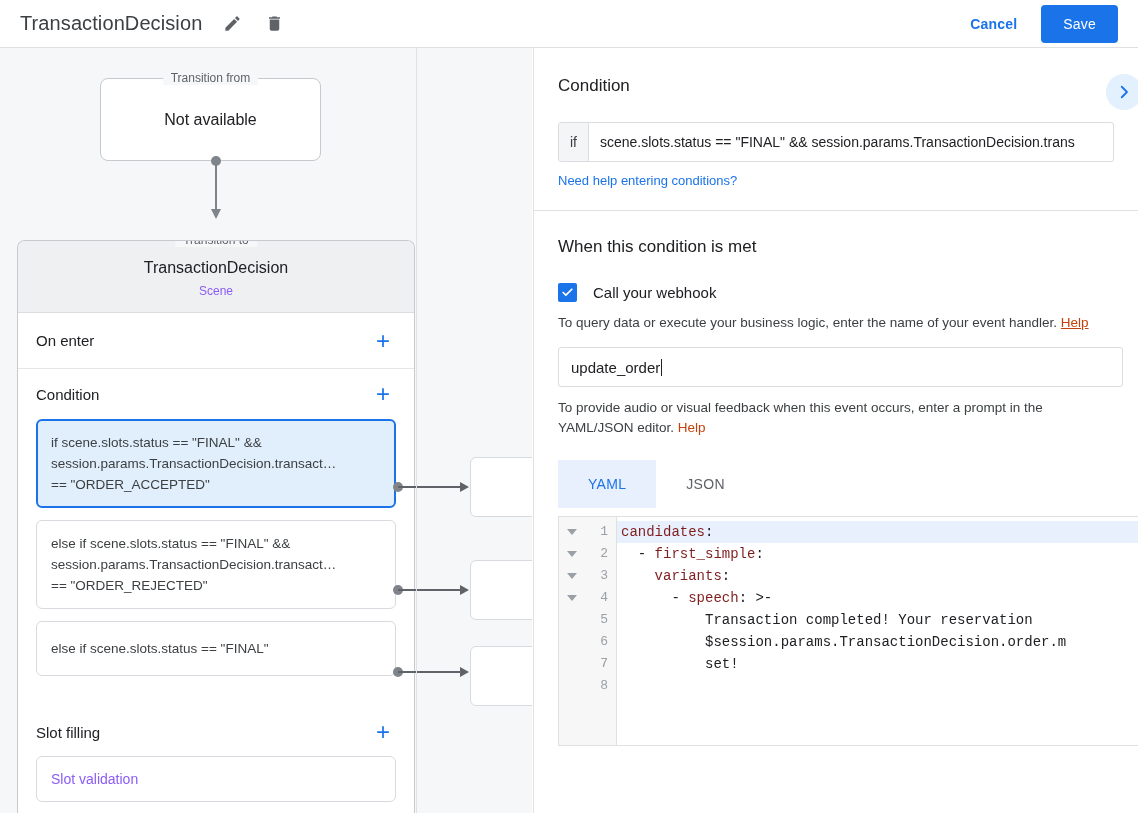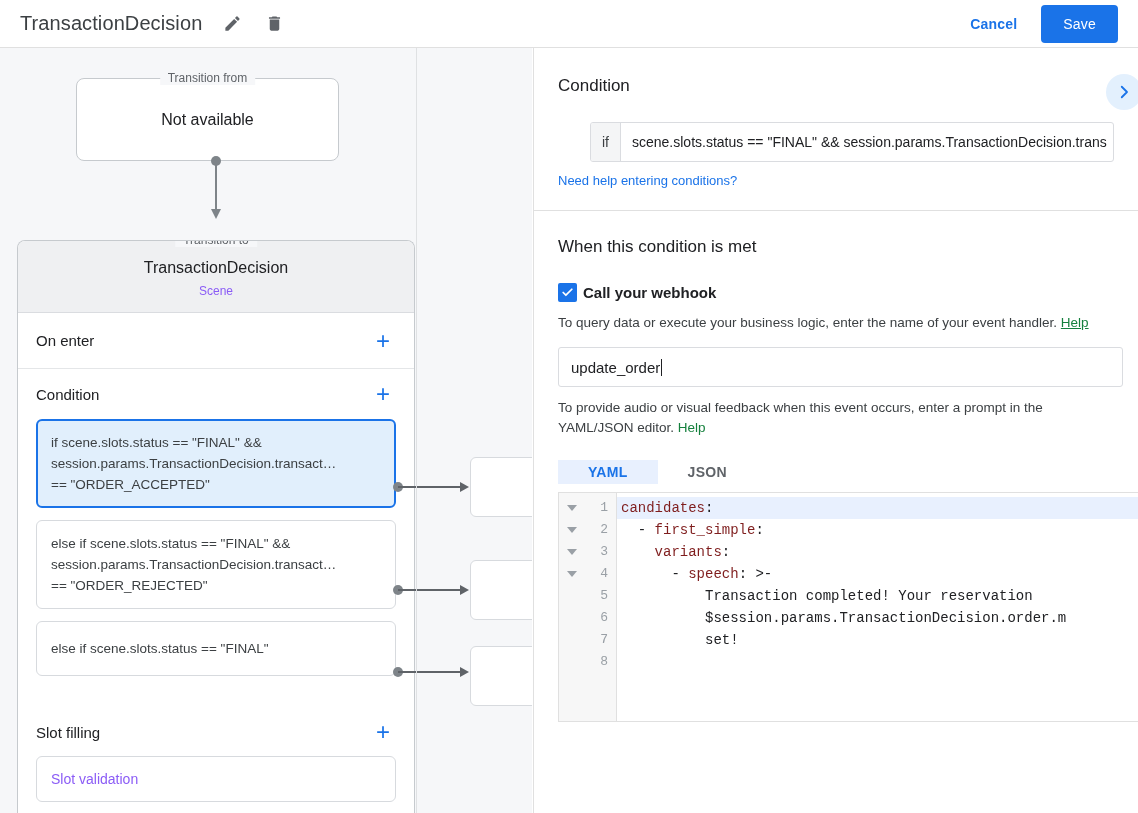--- a/index.html
+++ b/index.html
@@ -52,21 +52,21 @@
     background: #ffffff;
   }
   .fieldset-legend {
     position: absolute; top: -8px; left: 50%; transform: translateX(-50%);
     background: #f6f7f9; padding: 0 8px;
     font-size: 12px; color: #5f6368; white-space: nowrap;
   }
 
   
   #box-from {
-    left: 76px; top: 30px; width: 263px; height: 83px;
+    left: 100px; top: 30px; width: 221px; height: 83px;
   }
   #box-from .center-text {
     position: absolute; top: 0; left: 0; right: 0; bottom: 0;
     display: flex; align-items: center; justify-content: center;
     font-size: 16px; color: #202124;
   }
 
   
   .arrow-down {
     position: absolute; left: 215px; top: 113px; width: 2px; height: 60px;
@@ -158,21 +158,21 @@
   .chevron-btn {
     position: absolute; right: -4px; top: 26px;
     width: 36px; height: 36px; border-radius: 50%;
     background: #e3f0fd; display: flex; align-items: center; justify-content: center;
     cursor: pointer;
   }
 
   .cond-input-wrap {
     display: flex; margin-top: 26px;
     border: 1px solid #dadce0; border-radius: 3px; overflow: hidden;
-    height: 40px; background: #fff; margin-left: 32px;
+    height: 40px; background: #fff;
   }
   .cond-if {
     width: 30px; background: #f4f5f6; border-right: 1px solid #dadce0;
     display: flex; align-items: center; justify-content: center;
     font-size: 14px; color: #3c4043; flex: none;
   }
   .cond-input {
     flex: 1; border: none; outline: none; padding: 0 11px;
     font-size: 14px; color: #202124;
     font-family: "Liberation Sans", sans-serif;
@@ -189,49 +189,49 @@
   }
 
   .when-heading { font-size: 17px; color: #202124; padding-top: 26px; }
 
   .check-row { display: flex; align-items: center; margin-top: 26px; }
   .checkbox {
     width: 19px; height: 19px; border-radius: 2px; background: #1a73e8;
     display: flex; align-items: center; justify-content: center; flex: none;
     cursor: pointer;
   }
-  .check-label { margin-left: 6px; font-size: 15px; font-weight: bold; color: #202124; }
+  .check-label { margin-left: 16px; font-size: 15px; font-weight: normal; color: #202124; }
   .badge {
     margin-left: 14px; background: #f0e5f9; color: #7b3fa8;
     font-size: 11px; letter-spacing: .5px; padding: 4px 7px; border-radius: 2px;
   }
   .desc {
     margin-top: 11px; font-size: 13.5px; color: #3c4043; line-height: 20px;
     max-width: 560px;
   }
-  .desc a { color: #15803d; text-decoration: underline; cursor: pointer; }
+  .desc a { color: #c2410c; text-decoration: underline; cursor: pointer; }
   .desc a.plain { text-decoration: none; }
 
   .text-input {
     margin-top: 14px; width: 565px; height: 40px;
     border: 1px solid #dadce0; border-radius: 3px;
     padding: 0 12px; font-size: 15px; color: #202124;
     display: flex; align-items: center;
     font-family: "Liberation Sans", sans-serif;
     background: #fff;
   }
   .caret {
     display: inline-block; width: 1px; height: 17px; background: #202124;
     margin-left: 1px;
   }
 
   .tabs { display: flex; margin-top: 22px; }
   .tab {
-    padding: 0 30px; height: 24px; display: flex; align-items: center;
-    justify-content: center; font-size: 14px; font-weight: 700;
+    padding: 0 30px; height: 48px; display: flex; align-items: center;
+    justify-content: center; font-size: 14px; font-weight: 400;
     color: #5f6368; cursor: pointer; letter-spacing: .3px;
   }
   .tab.active { background: #e8f0fe; color: #1a73e8; }
 
   .editor {
     margin-top: 8px; width: 589px; height: 230px;
     border: 1px solid #e0e0e0; border-left: 1px solid #e0e0e0;
     display: flex; background: #fff; overflow: hidden;
   }
   .ed-fold {

